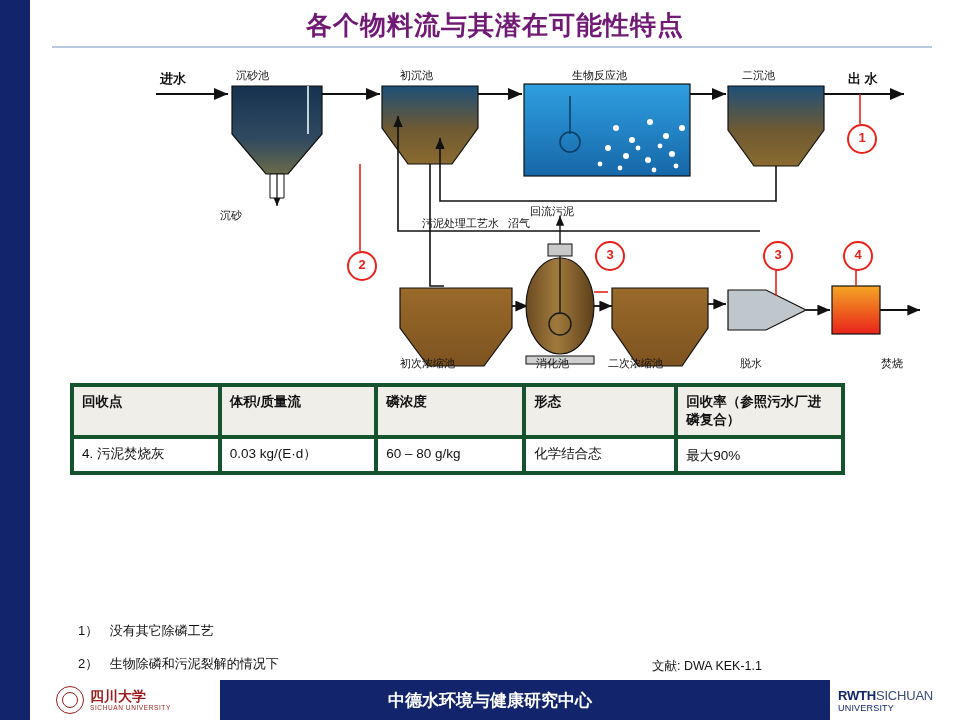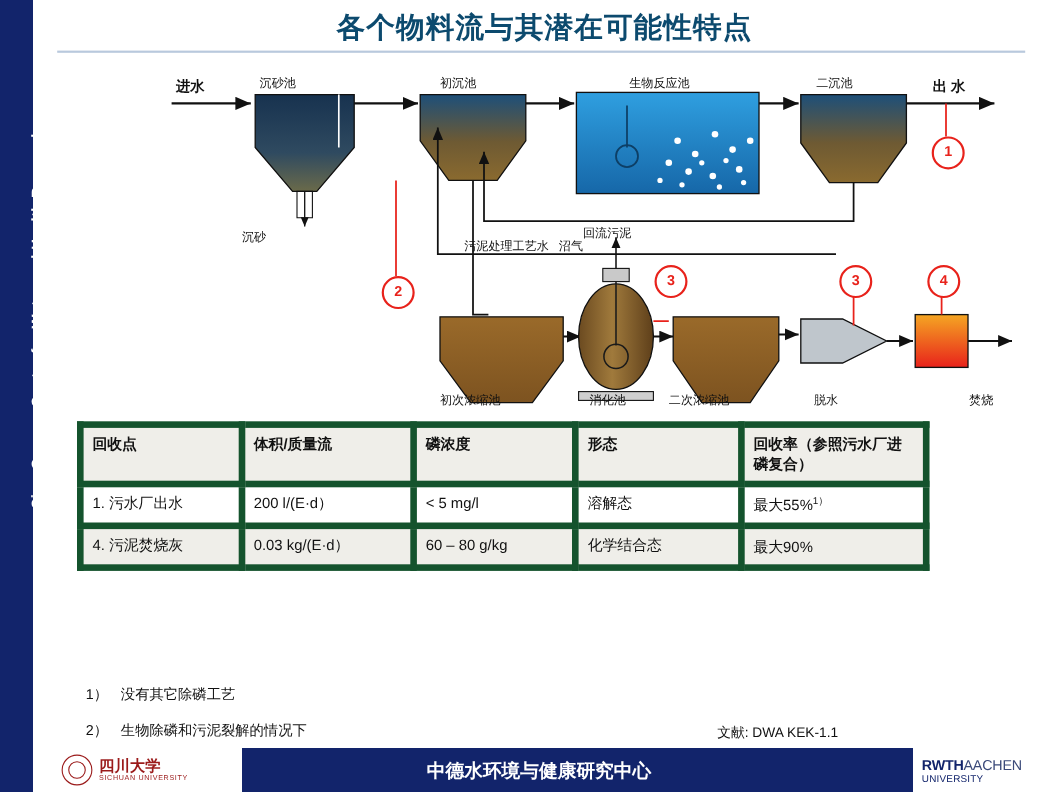--- a/index.html
+++ b/index.html
@@ -25,21 +25,21 @@
     font-size:13.5px;
     font-weight:bold;
     letter-spacing:.3px;
     text-align:center;
     white-space:nowrap;
   }
   
   #title{
     position:absolute;left:30px;top:8px;width:930px;
     text-align:center;
-    color:#0c4a6e;
+    color:#701a75;
     font-size:26px;
     font-weight:bold;
     letter-spacing:1px;
   }
   #title-rule{
     position:absolute;left:52px;top:46px;width:880px;height:2px;
     background:#b9c9dd;
   }
   
   #diagram{
@@ -55,21 +55,21 @@
     font-size:13px;font-weight:bold;line-height:24px;text-align:center;
   }
   
   #table-wrap{
     position:absolute;left:70px;top:383px;width:775px;
   }
   table{
     border-collapse:collapse;width:775px;font-size:13.5px;color:#111;
   }
   th,td{
-    border:6px solid #14532d;
+    border:4px solid #14532d;
     padding:6px 8px;
     text-align:left;
     vertical-align:top;
     line-height:1.35;
   }
   thead th{
     background:#efeee9;font-weight:bold;
   }
   tbody tr:nth-child(odd) td{background:#ffffff;}
   tbody tr:nth-child(even) td{background:#efeee9;}
@@ -267,27 +267,20 @@
       <tr>
         <th style="width:150px">回收点</th>
         <th style="width:152px">体积/质量流</th>
         <th style="width:148px">磷浓度</th>
         <th style="width:155px">形态</th>
         <th style="width:170px">回收率（参照污水厂进磷复合）</th>
       </tr>
     </thead>
     <tbody>
       <tr>
-        <td>1. 污水厂出水</td>
-        <td>200 l/(E·d）</td>
-        <td>&lt; 5 mg/l</td>
-        <td>溶解态</td>
-        <td><span>最大55%</span><sup>1）</sup></td>
-      </tr>
-      <tr>
         <td>4. 污泥焚烧灰</td>
         <td>0.03 kg/(E·d）</td>
         <td>60 – 80 g/kg</td>
         <td>化学结合态</td>
         <td><span>最大90%</span><sup></sup></td>
       </tr>
     </tbody>
   </table>
 </div>
 
@@ -304,15 +297,15 @@
 <div id="bottom-bar"></div>
 <div id="bottom-left-logo">
   <div id="scu-seal"></div>
   <div>
     <div id="scu-cn">四川大学</div>
     <div id="scu-en">SICHUAN UNIVERSITY</div>
   </div>
 </div>
 <div id="bottom-center">中德水环境与健康研究中心</div>
 <div id="bottom-right-logo">
-  <div id="rwth-1"><span>RWTH</span><span class="thin">AACHEN</span></div>
+  <div id="rwth-1"><span>RWTH</span><span class="thin">SICHUAN</span></div>
   <div id="rwth-2">UNIVERSITY</div>
 </div>
 
 </body></html>

